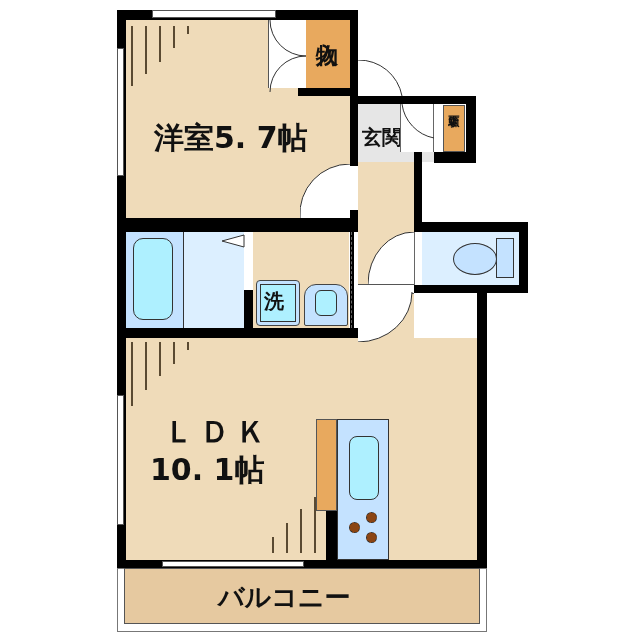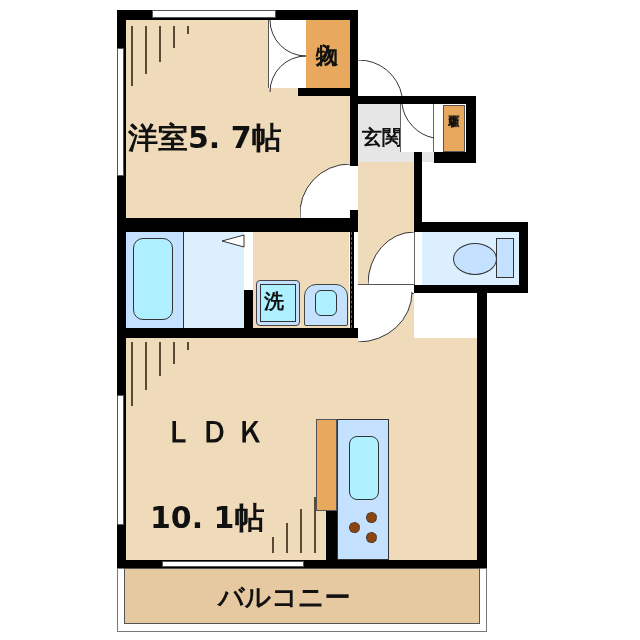--- a/index.html
+++ b/index.html
@@ -79,21 +79,21 @@
 
 <div class="abs" style="left:306px;top:20px;width:44px;height:68px;background:#e8a95e;"></div>
 <div class="label vert" style="left:314px;top:26px;font-size:22px;line-height:26px;">物入</div>
 <div class="abs" style="left:268px;top:20px;width:38px;height:68px;background:#fff;border-left:1px solid #555;"></div>
 
 <svg class="abs" style="left:260px;top:20px;" width="48" height="72">
   <path d="M46 36 A36 36 0 0 1 10 0" fill="none" stroke="#333" stroke-width="1"></path>
   <path d="M46 36 A36 36 0 0 0 10 72" fill="none" stroke="#333" stroke-width="1"></path>
 </svg>
 
-<div class="label" style="left:128px;top:118px;font-size:30px;">洋室5. 7帖</div>
+<div class="label" style="left:154px;top:118px;font-size:30px;">洋室5. 7帖</div>
 
 <svg class="abs" style="left:300px;top:164px;" width="50" height="54">
   <rect x="0" y="0" width="50" height="54" fill="none"></rect>
   <path d="M50 0 A50 50 0 0 0 0 54 L50 54 Z" fill="#fff"></path>
   <path d="M50 0 A50 50 0 0 0 0 54" fill="none" stroke="#333" stroke-width="1"></path>
 </svg>
 
 <div class="tick" style="left:131px;top:26px;height:60px;"></div>
 <div class="tick" style="left:145px;top:26px;height:48px;"></div>
 <div class="tick" style="left:159px;top:26px;height:36px;"></div>
@@ -144,21 +144,21 @@
 <div class="abs" style="left:453px;top:243px;width:44px;height:32px;background:#c4e2ff;border:1px solid #333;border-radius:50%;"></div>
 
 <svg class="abs" style="left:358px;top:292px;" width="56" height="50">
   <path d="M0 0 L54 0 A54 50 0 0 1 0 50 Z" fill="#fff"></path>
   <path d="M54 0 A54 50 0 0 1 0 50" fill="none" stroke="#333" stroke-width="1"></path>
 </svg>
 
 <div class="abs" style="left:351px;top:232px;width:3px;height:96px;border-left:1px dashed #666;"></div>
 
 <div class="label" style="left:164px;top:412px;font-size:30px;letter-spacing:6px;">ＬＤＫ</div>
-<div class="label" style="left:150px;top:450px;font-size:30px;margin-top:48px;">10. 1帖</div>
+<div class="label" style="left:150px;top:450px;font-size:30px;">10. 1帖</div>
 
 <div class="abs" style="left:316px;top:419px;width:21px;height:92px;background:#e8a95e;border:1px solid #555;"></div>
 <div class="abs" style="left:337px;top:419px;width:52px;height:141px;background:#c4e2ff;border:1px solid #333;"></div>
 <div class="abs" style="left:349px;top:436px;width:30px;height:64px;background:#aef0ff;border:1px solid #333;border-radius:8px;"></div>
 <div class="abs" style="left:366px;top:512px;width:11px;height:11px;border-radius:50%;background:#8b4513;border:1px dashed #333;"></div>
 <div class="abs" style="left:349px;top:522px;width:11px;height:11px;border-radius:50%;background:#8b4513;border:1px dashed #333;"></div>
 <div class="abs" style="left:366px;top:532px;width:11px;height:11px;border-radius:50%;background:#8b4513;border:1px dashed #333;"></div>
 
 <div class="abs" style="left:117px;top:568px;width:370px;height:64px;background:#fff;border:1px solid #777;"></div>
 <div class="abs" style="left:124px;top:568px;width:356px;height:56px;background:#e6c9a0;border:1px solid #555;"></div>

